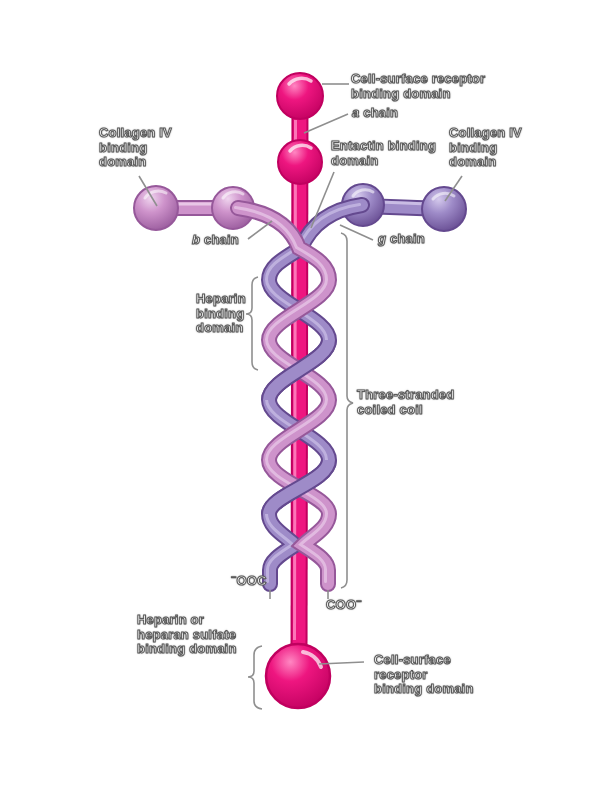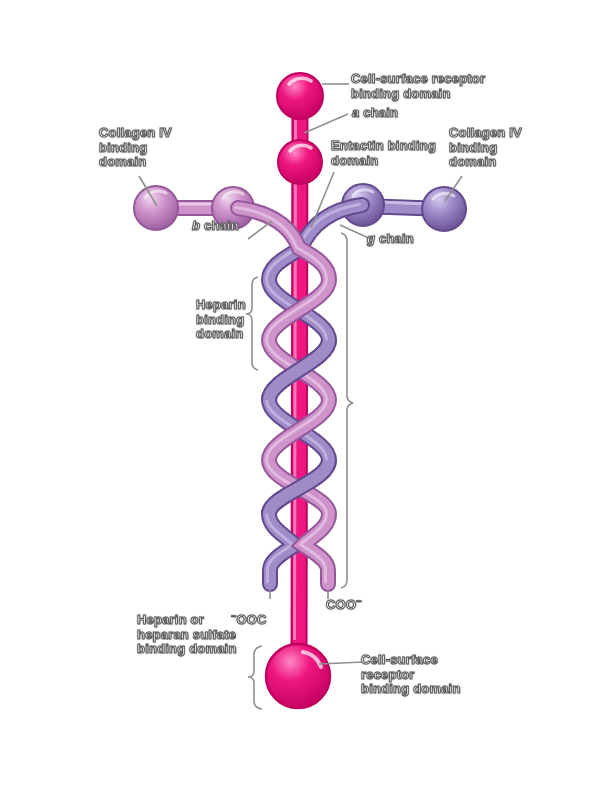--- a/index.html
+++ b/index.html
@@ -124,34 +124,36 @@
 domain</div>
 
   <div class="lbl" style="left:99px;top:126px;width:90px">Collagen IV
 binding
 domain</div>
 
   <div class="lbl" style="left:449px;top:126px;width:90px">Collagen IV
 binding
 domain</div>
 
-  <div class="lbl" style="left:192px;top:219px"><span class="it">b</span>&nbsp;<span>chain</span></div>
+  <div class="lbl" style="left:192px;top:233px"><span class="it">b</span>&nbsp;<span>chain</span></div>
 
-  <div class="lbl" style="left:367px;top:232px"><span class="it">g</span>&nbsp;<span>chain</span></div>
+  <div class="lbl" style="left:378px;top:232px"><span class="it">g</span>&nbsp;<span>chain</span></div>
 
-  <div class="lbl" style="left:196px;top:298px;width:70px">Heparin
+  <div class="lbl" style="left:196px;top:292px;width:70px">Heparin
 binding
 domain</div>
 
+  <div class="lbl" style="left:357px;top:388px;width:120px">Three-stranded
+coiled coil</div>
 
-  <div class="lbl" style="left:231px;top:611px"><span class="sup">−</span><span>OOC</span></div>
+  <div class="lbl" style="left:231px;top:572px"><span class="sup">−</span><span>OOC</span></div>
 
   <div class="lbl" style="left:326px;top:596px"><span>COO</span><span class="sup">−</span></div>
 
   <div class="lbl" style="left:137px;top:613px;width:120px">Heparin or
 heparan sulfate
 binding domain</div>
 
-  <div class="lbl" style="left:361px;top:653px;width:115px">Cell-surface
+  <div class="lbl" style="left:374px;top:653px;width:115px">Cell-surface
 receptor
 binding domain</div>
 
 </div>
 
 </body></html>

